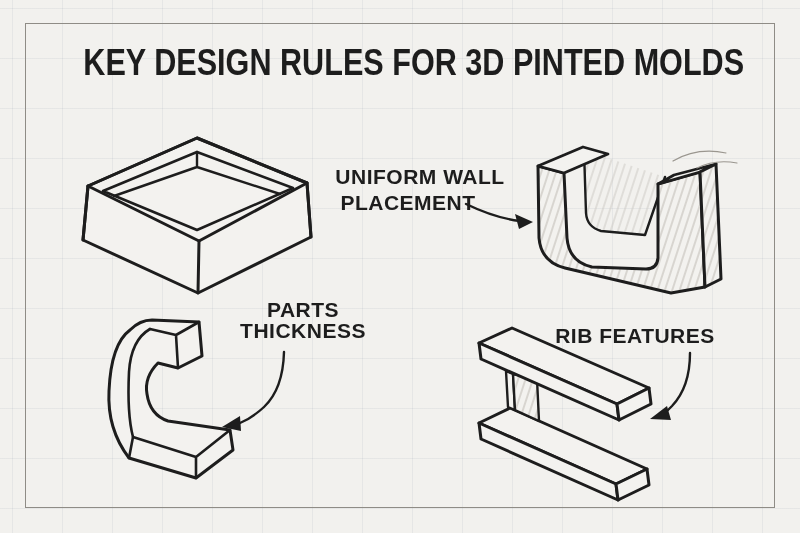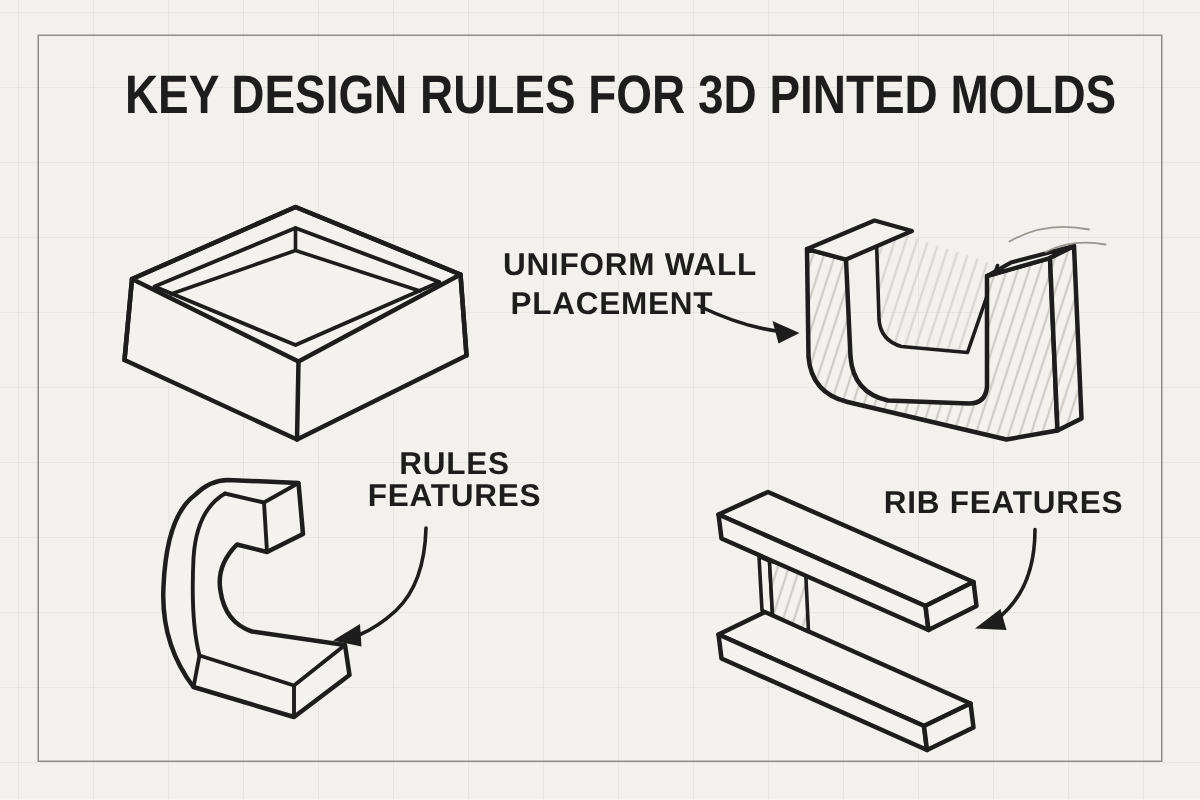--- a/index.html
+++ b/index.html
@@ -37,42 +37,42 @@
     text-align:center;
     font-weight:700;
     font-size:21px;
     line-height:21px;
     letter-spacing:0.5px;
     white-space:nowrap;
   }
   .lbl .l2{display:block;transform:translateX(-12px);}
   .lbl-uwt{left:300px;top:148px;width:240px;line-height:26px;margin-top:16px;}
   .lbl-gate{left:228px;top:299px;width:150px;}
-  .lbl-rib{left:574px;top:325px;width:190px;}
+  .lbl-rib{left:540px;top:325px;width:190px;}
   svg.sketch{position:absolute;left:0;top:0;}
 </style>
 </head>
 <body>
 
 <div class="page">
 
   <div class="frame"></div>
 
   <div class="title">
     <span class="tline"><span>KEY DESIGN RULES FOR 3D PINTED MOLDS</span></span>
   </div>
 
   <div class="lbl lbl-uwt">
     <span class="l1">UNIFORM WALL</span>
     <span class="l2">PLACEMENT</span>
   </div>
 
   <div class="lbl lbl-gate">
-    <span class="l1">RULES</span>
-    <span class="l2" style="transform:none;">FEATURES</span>
+    <span class="l1">PARTS</span>
+    <span class="l2" style="transform:none;">THICKNESS</span>
   </div>
 
   <div class="lbl lbl-rib">
     <span class="l1">RIB FEATURES</span>
   </div>
 
   <svg class="sketch" width="800" height="533" viewBox="0 0 800 533">
     <defs>
       <pattern id="hatch" patternUnits="userSpaceOnUse" width="7" height="7" patternTransform="rotate(18)">
         <line x1="1" y1="0" x2="1" y2="7" stroke="#c9c6c0" stroke-width="1.3"></line>

